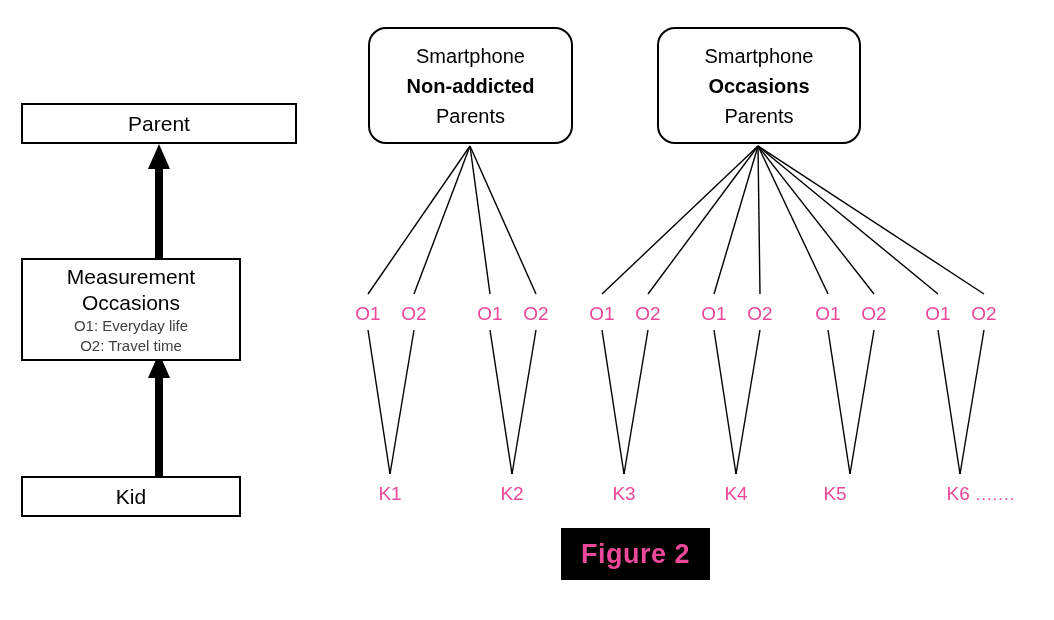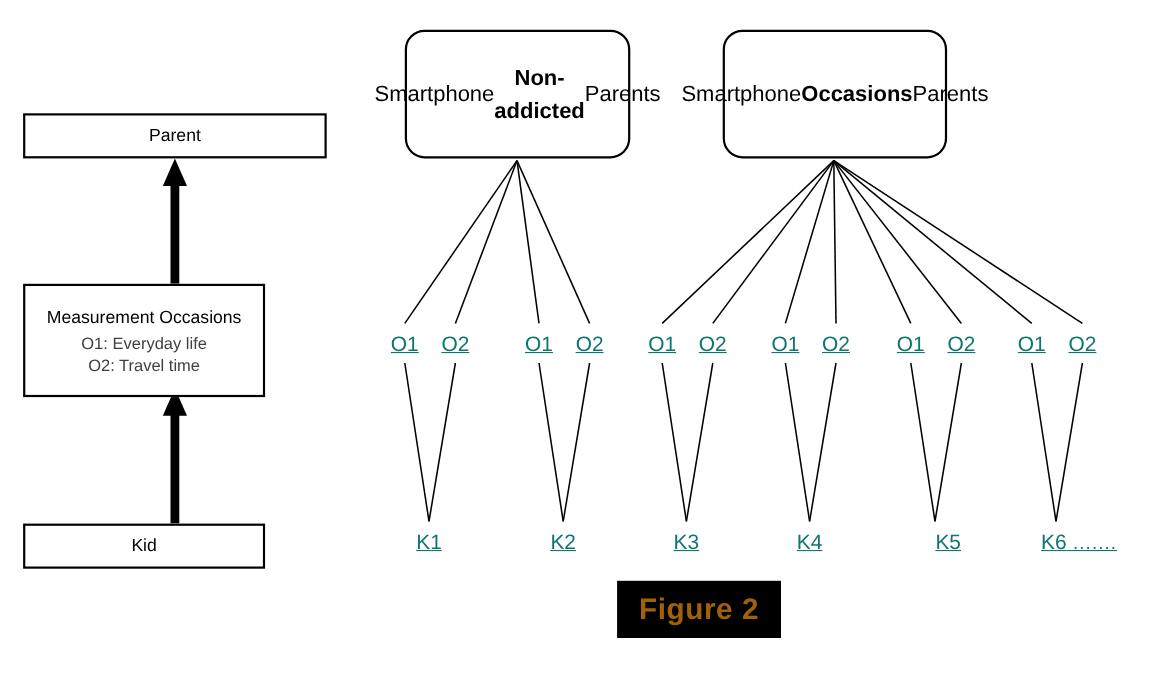--- a/index.html
+++ b/index.html
@@ -25,21 +25,21 @@
     box-sizing: border-box;
     border: 2px solid #000000;
     background: #ffffff;
     display: flex;
     flex-direction: column;
     align-items: center;
     justify-content: center;
     text-align: center;
   }
   .sq-title {
-    font-size: 16px;
+    font-size: 21px;
     line-height: 26px;
     color: #000000;
   }
   .sq-sub {
     font-size: 15px;
     line-height: 20px;
     color: #404040;
   }
 
   #box-parent   { left: 21px;  top: 103px; width: 276px; height: 41px; }
@@ -47,21 +47,21 @@
   #box-kid      { left: 21px;  top: 476px; width: 220px; height: 41px; }
 
   
   .round-box {
     position: absolute;
     box-sizing: border-box;
     border: 2px solid #000000;
     border-radius: 18px;
     background: #ffffff;
     display: flex;
-    flex-direction: row;
+    flex-direction: column;
     align-items: center;
     justify-content: center;
     text-align: center;
     line-height: 30px;
   }
   .rb-line { font-size: 20px; }
   .rb-line.bold { font-weight: bold; }
 
   #box-nonaddicted { left: 368px; top: 27px; width: 205px; height: 117px; }
   #box-addicted    { left: 657px; top: 27px; width: 204px; height: 117px; }
@@ -74,40 +74,39 @@
     width: 1054px;
     height: 620px;
     pointer-events: none;
   }
 
   
   .node-label {
     position: absolute;
     font-size: 19px;
     line-height: 22px;
-    color: #0f766e;
+    color: #ec4899;
     white-space: nowrap;
     transform: translateX(-50%);
     text-align: center;
-    text-decoration: underline;
   }
   .o-label { top: 303px; }
   .k-label { top: 483px; }
   .k-label.with-dots { transform: translateX(-50%); }
   .dots { font-size: 17px; letter-spacing: 1px; }
 
   
   #figure-caption {
     position: absolute;
     left: 561px;
     top: 528px;
     width: 149px;
     height: 52px;
     background: #000000;
-    color: #a16207;
+    color: #ec4899;
     font-size: 27px;
     font-weight: bold;
     display: flex;
     align-items: center;
     justify-content: center;
     letter-spacing: 0.5px;
   }
 </style>
 </head>
 <body>
@@ -205,20 +204,20 @@
   <div class="node-label o-label" style="left:828px">O1</div>
   <div class="node-label o-label" style="left:874px">O2</div>
 
   <div class="node-label o-label" style="left:938px">O1</div>
   <div class="node-label o-label" style="left:984px">O2</div>
 
   <div class="node-label k-label" style="left:390px">K1</div>
   <div class="node-label k-label" style="left:512px">K2</div>
   <div class="node-label k-label" style="left:624px">K3</div>
   <div class="node-label k-label" style="left:736px">K4</div>
-  <div class="node-label k-label" style="left:862px">K5</div>
+  <div class="node-label k-label" style="left:835px">K5</div>
   <div class="node-label k-label with-dots" style="left:981px"><span>K6</span><span class="dots"> .......</span></div>
 
   <div id="figure-caption">
     <span>Figure 2</span>
   </div>
 
 </div>
 
 </body></html>

